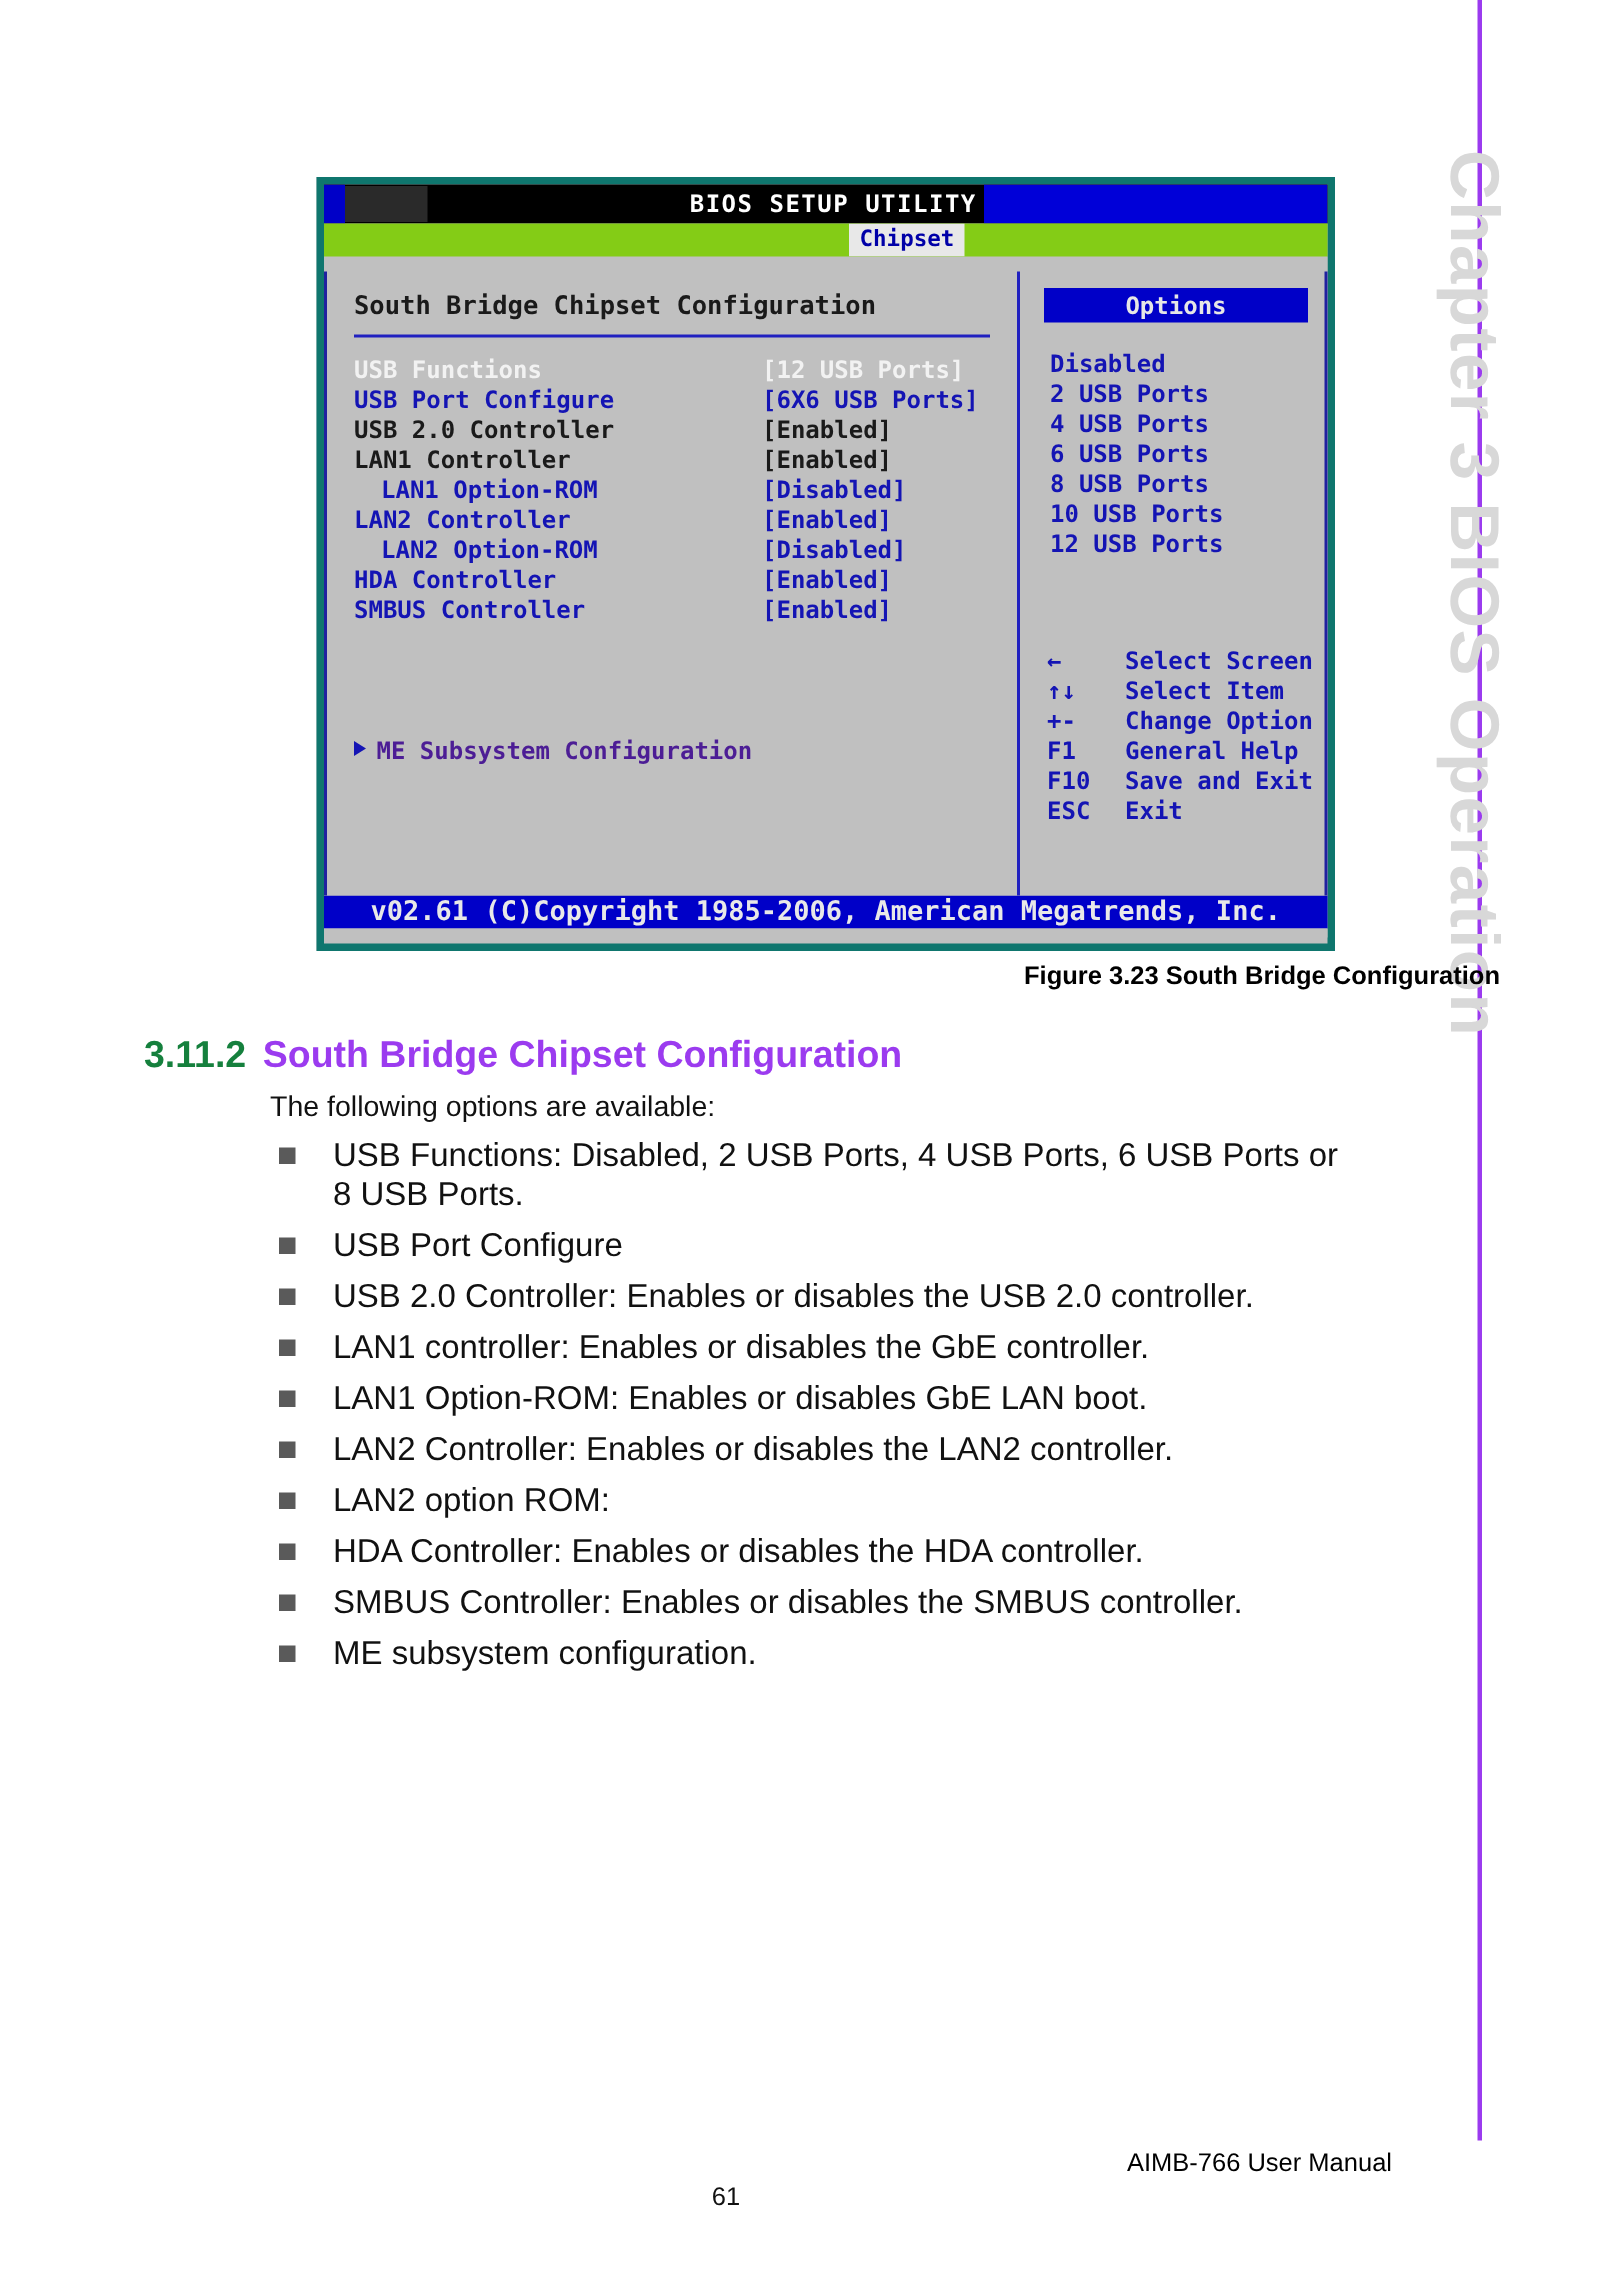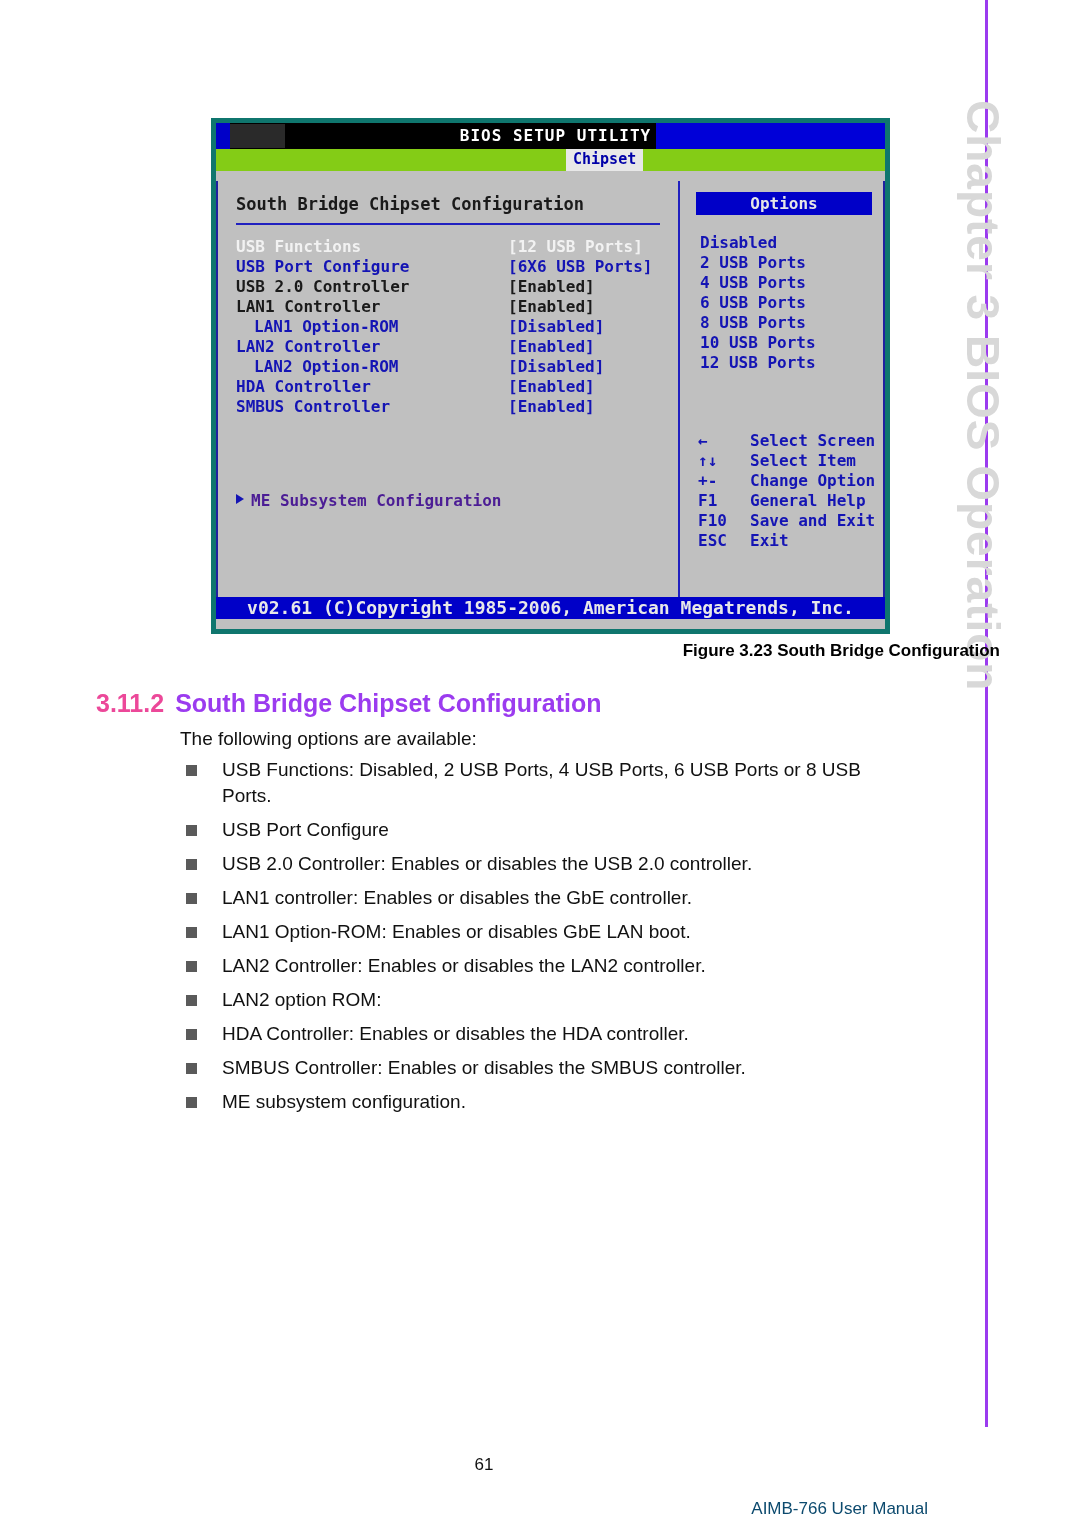--- a/index.html
+++ b/index.html
@@ -184,54 +184,54 @@
     text-align:right;
     font-size:17px; font-weight:bold; color:#000000;
   }
 
   
   #section-heading{
     position:absolute; left:96px; top:689px;
     font-size:25px; font-weight:bold;
     white-space:nowrap;
   }
-  #section-number{ color:#ec4899; }
+  #section-number{ color:#15803d; }
   #section-title{ color:#9B3BEF; margin-left:11px; }
 
   
   #intro-line{
     position:absolute; left:180px; top:728px;
     font-size:19px; color:#111111;
   }
   #bullets{
     position:absolute; left:180px; top:757px; width:730px;
   }
   .bullet{
     position:relative;
     padding-left:42px;
     margin-bottom:8px;
-    font-size:19px;
+    font-size:22px;
     color:#111111;
     line-height:26px;
   }
   .bullet .sq{
     position:absolute; left:6px; top:8px;
     width:11px; height:11px;
     background:#5a5a5a;
   }
 
   
   #page-number{
     position:absolute; left:0px; top:1455px; width:968px;
     text-align:center;
     font-size:17px; color:#111111;
   }
   #manual-name{
-    position:absolute; right:152px; top:1499px;
-    font-size:17px; color:#0c4a6e;
+    position:absolute; right:152px; top:1432px;
+    font-size:17px; color:#000000;
   }
 </style>
 </head>
 <body>
 
 <div id="chapter-rail"></div>
 <div id="chapter-label">
   <div id="chapter-text">Chapter 3    BIOS Operation</div>
 </div>
 

